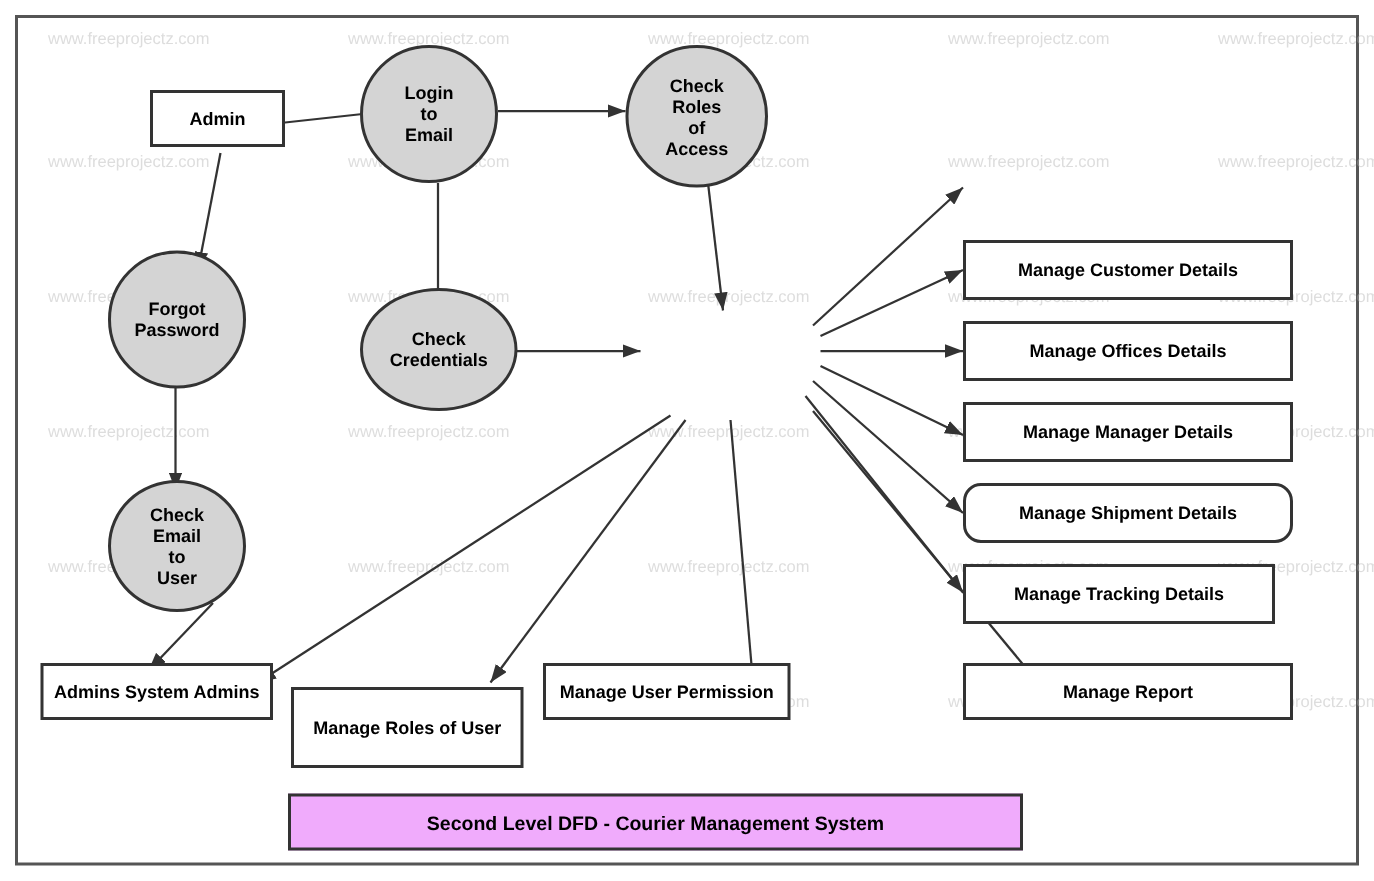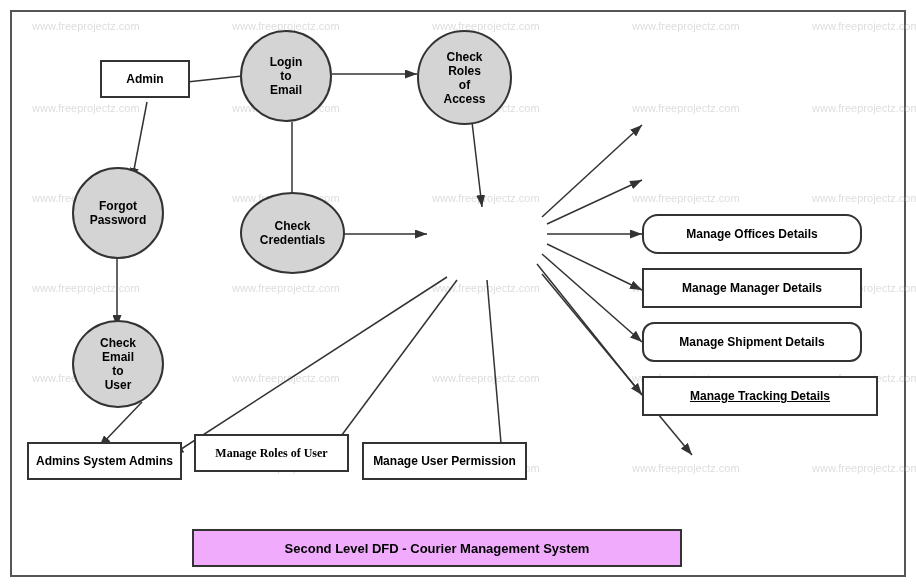--- a/index.html
+++ b/index.html
@@ -190,43 +190,49 @@
     <span style="white-space:pre-line;">Check
 Email
 to
 User</span>
   </div>
 
   <div class="node box-label" style="left:15px;top:430px;width:155px;height:38px;">
     <span>Admins System Admins</span>
   </div>
 
-  <div class="node box-label" style="left:182px;top:422px;width:155px;height:38px;font-family:Liberation Serif, serif;">
+  <div class="node box-label" style="left:182px;top:446px;width:155px;height:54px;">
     <span>Manage Roles of User</span>
   </div>
 
   <div class="node box-label" style="left:350px;top:430px;width:165px;height:38px;">
     <span>Manage User Permission</span>
   </div>
 
 
-
-  <div class="node box-label" style="left:630px;top:202px;width:220px;height:40px;border-radius:16px;">
+  <div class="node box-label" style="left:630px;top:148px;width:220px;height:40px;">
+    <span>Manage Customer Details</span>
+  </div>
+
+  <div class="node box-label" style="left:630px;top:202px;width:220px;height:40px;">
     <span>Manage Offices Details</span>
   </div>
 
   <div class="node box-label" style="left:630px;top:256px;width:220px;height:40px;">
     <span>Manage Manager Details</span>
   </div>
 
   <div class="node box-label" style="left:630px;top:310px;width:220px;height:40px;border-radius:12px;">
     <span>Manage Shipment Details</span>
   </div>
 
-  <div class="node box-label" style="left:630px;top:364px;width:236px;height:40px;text-decoration:underline;">
+  <div class="node box-label" style="left:630px;top:364px;width:208px;height:40px;">
     <span>Manage Tracking Details</span>
   </div>
 
+  <div class="node box-label" style="left:630px;top:430px;width:220px;height:38px;">
+    <span>Manage Report</span>
+  </div>
 
   <div class="title-box" style="left:180px;bottom:8px;width:490px;height:38px;">
     <span>Second Level DFD - Courier Management System</span>
   </div>
 </div>
 
 </body></html>

